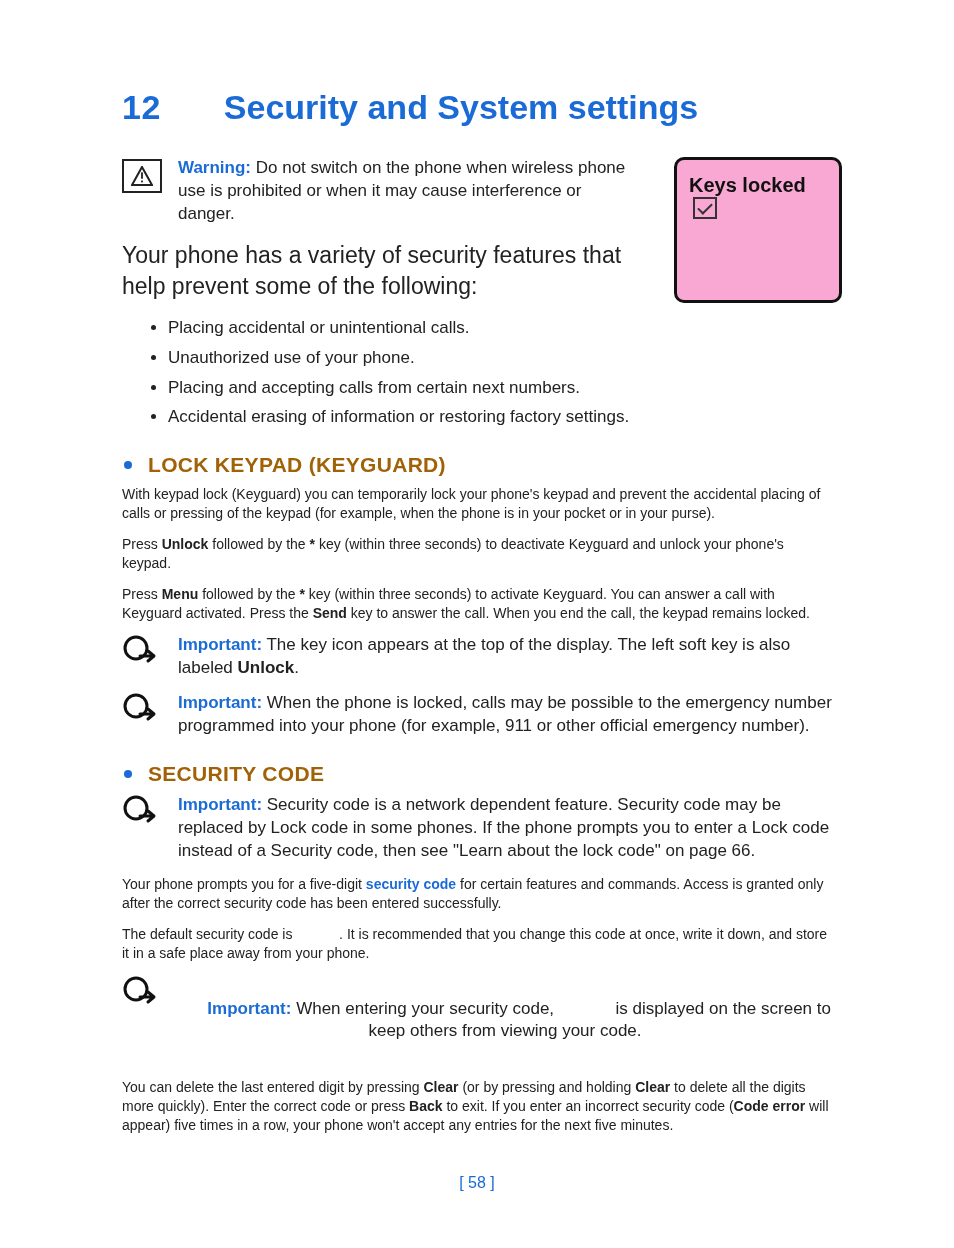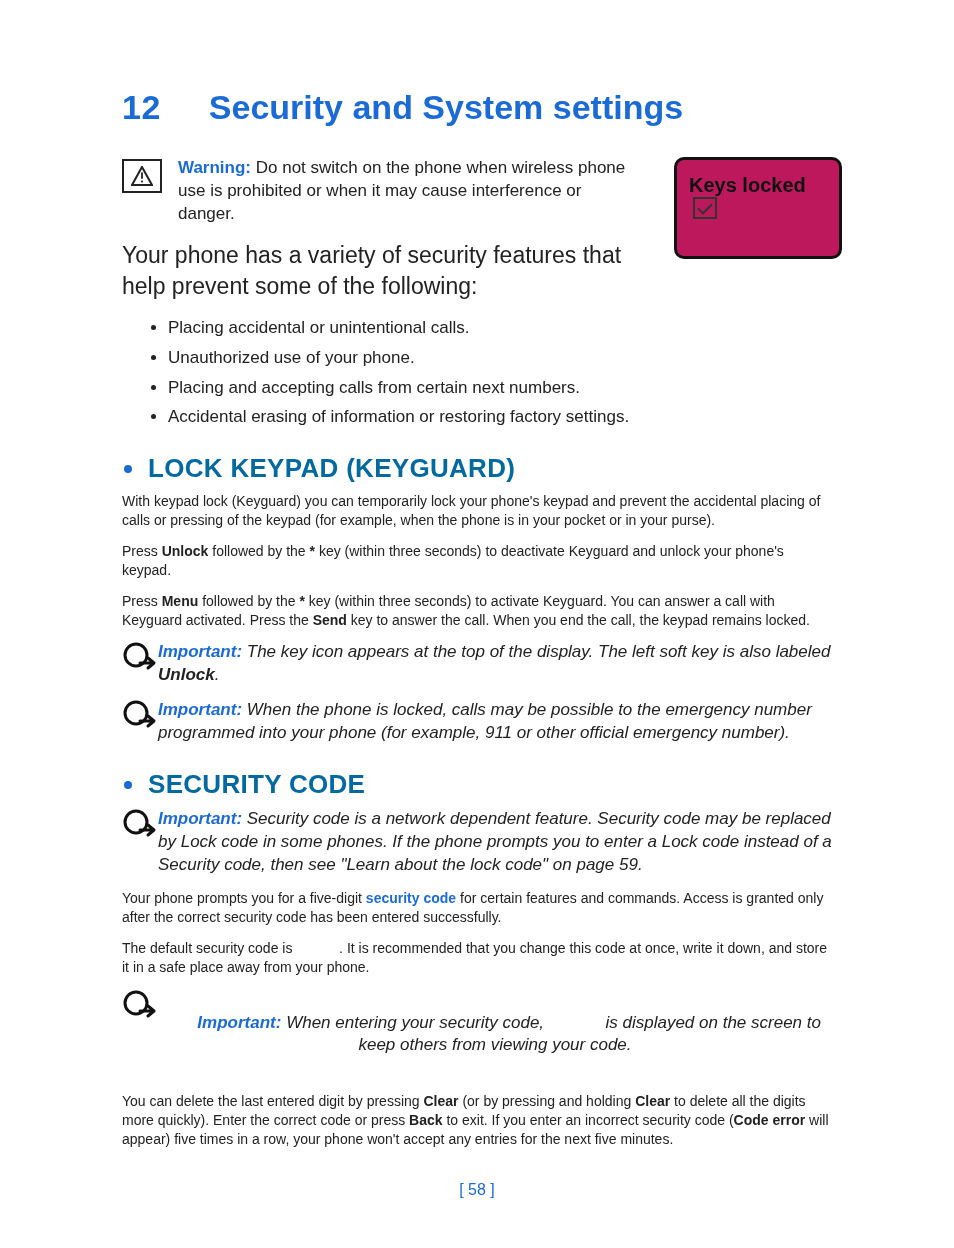--- a/index.html
+++ b/index.html
@@ -12,21 +12,21 @@
   .page {
     width: 954px;
     height: 1248px;
     box-sizing: border-box;
     padding: 88px 122px 40px 122px;
     position: relative;
   }
   .chapter-title {
     display: flex;
     align-items: baseline;
-    gap: 24px;
+    gap: 39px;
     margin: 0 0 30px 0;
   }
   .chapter-num {
     font-size: 34px;
     font-weight: 700;
     color: #1b6bd6;
     letter-spacing: 0.5px;
   }
   .chapter-name {
     font-size: 34px;
@@ -35,27 +35,27 @@
     margin-left: 24px;
   }
   .intro-block {
     position: relative;
   }
   .keys-figure {
     position: absolute;
     right: -10px;
     top: 0;
     width: 168px;
-    height: 102px;
+    height: 146px;
     border: 3px solid #111;
     border-radius: 10px;
     box-sizing: border-box;
     padding: 14px 10px 14px 12px;
     font-family: "Comic Sans MS", "Segoe UI", sans-serif;
-    background: #be185d;
+    background: #f9a8d4;
   }
   .keys-figure .kf-label {
     font-size: 20px;
     font-weight: 700;
     color: #111;
     display: inline-block;
     vertical-align: middle;
   }
   .keys-figure .kf-check {
     display: inline-block;
@@ -127,55 +127,54 @@
   }
   .section-bullet {
     width: 8px;
     height: 8px;
     background: #1b6bd6;
     border-radius: 50%;
     flex: 0 0 auto;
     margin-left: 2px;
   }
   .section-title {
-    font-size: 26px;
+    font-size: 21px;
     font-weight: 800;
-    color: #0369a1;
+    color: #a16207;
     letter-spacing: 0.3px;
   }
   p.para {
     font-size: 14px;
     line-height: 1.35;
     margin: 8px 0 12px 0;
   }
   b { font-weight: 700; }
   .important-row {
     display: flex;
     align-items: flex-start;
-    gap: 0;
+    gap: 20px;
     margin: 8px 0 12px 0;
-    font-style: italic;
   }
   .imp-icon {
     width: 36px;
     height: 32px;
     flex: 0 0 auto;
   }
   .imp-icon svg { width: 36px; height: 32px; }
   .imp-label {
     color: #1b6bd6;
     font-weight: 700;
   }
   .link-term {
     color: #1b6bd6;
     font-weight: 700;
   }
   .footer {
     position: absolute;
-    bottom: 49px;
+    bottom: 56px;
     left: 0;
     width: 100%;
     text-align: center;
     font-size: 16px;
     color: #1b6bd6;
   }
 </style>
 </head>
 <body>
 
@@ -261,21 +260,21 @@
   </div>
 
   <div class="important-row">
     <div class="imp-icon">
       <svg viewBox="0 0 36 32">
         <circle cx="14" cy="14" r="11" fill="none" stroke="#111" stroke-width="3"></circle>
         <path d="M18 22 L30 22 M26 17 L32 22 L26 27" fill="none" stroke="#111" stroke-width="3" stroke-linecap="round" stroke-linejoin="round"></path>
       </svg>
     </div>
     <div class="body-text">
-      <span class="imp-label">Important:</span><span> Security code is a network dependent feature. Security code may be replaced by Lock code in some phones. If the phone prompts you to enter a Lock code instead of a Security code, then see "Learn about the lock code" on page 59.</span>
+      <span class="imp-label">Important:</span><span> Security code is a network dependent feature. Security code may be replaced by Lock code in some phones. If the phone prompts you to enter a Lock code instead of a Security code, then see "Learn about the lock code" on page 66.</span>
     </div>
   </div>
 
   <p class="para">
     <span>Your phone prompts you for a five-digit </span><span class="link-term">security code</span><span> for certain features and commands. Access is granted only after the correct security code has been entered successfully.</span>
   </p>
 
   <p class="para" style="white-space: pre-wrap;">The default security code is            . It is recommended that you change this code at once, write it down, and store it in a safe place away from your phone.</p>
 
   <div class="important-row">

